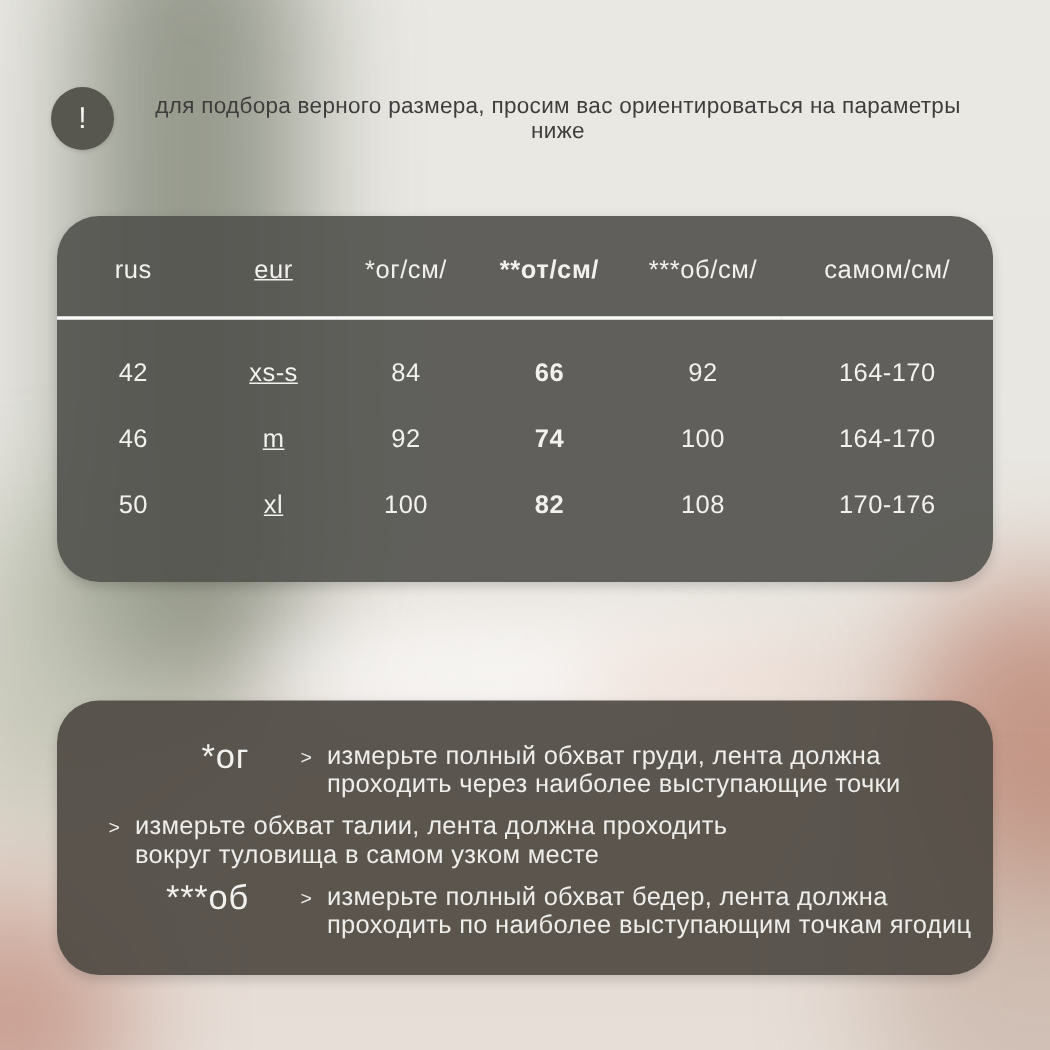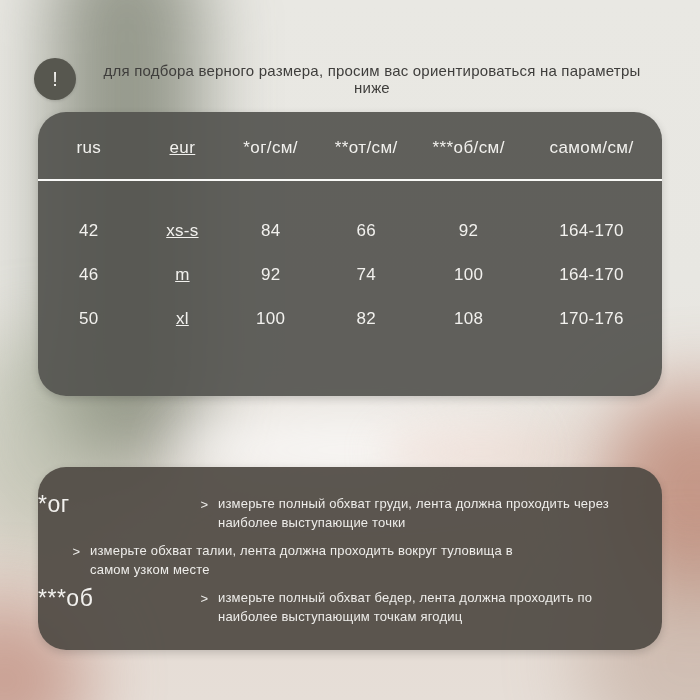--- a/index.html
+++ b/index.html
@@ -20,41 +20,41 @@
 
   
   .banner{position:absolute; left:34px; top:58px; right:40px; height:42px; display:flex; align-items:center;}
   .badge{width:42px; height:42px; border-radius:50%; background:#57574f; color:#f5f4f1;
          display:flex; align-items:center; justify-content:center; font-size:20px; flex:0 0 42px;
          box-shadow:0 1px 3px rgba(0,0,0,.15);}
   .banner-text{flex:1; text-align:center; color:#3f3e3c; font-size:15px; letter-spacing:.2px; padding-left:8px;}
 
   
   .panel{position:absolute; left:38px; width:624px; border-radius:28px; box-shadow:0 3px 8px rgba(0,0,0,.16);}
-  .table-panel{top:112px; height:284px; background:rgba(84,84,79,.92);}
+  .table-panel{top:144px; height:244px; background:rgba(84,84,79,.92);}
   .notes-panel{top:467px; height:183px; background:rgba(80,74,68,.93);}
 
   table{width:100%; border-collapse:collapse; table-layout:fixed; color:#f2f1ee;}
   thead th{height:60px; font-weight:400; font-size:17px; letter-spacing:.4px;
            border-bottom:2px solid #f9f9f7; vertical-align:middle; padding-top:6px;}
   th:nth-child(1), td:nth-child(1){width:16.3%;}
   th:nth-child(2), td:nth-child(2){width:13.6%;text-decoration:underline;}
   th:nth-child(3), td:nth-child(3){width:14.6%;}
-  th:nth-child(4), td:nth-child(4){width:16.0%;}
+  th:nth-child(4), td:nth-child(4){width:16.0%;font-weight:bold;}
   th:nth-child(5), td:nth-child(5){width:16.8%;}
   th:nth-child(6), td:nth-child(6){width:22.7%;}
   tbody td{height:42px; text-align:center; font-size:17px; letter-spacing:.3px; vertical-align:middle;}
-  tbody tr:first-child td{padding-top:29px;}
+  tbody tr:first-child td{padding-top:15px;}
 
   
   .notes-inner{padding-top:27px;}
   .note-item{display:flex; align-items:flex-start; margin-bottom:9px;}
-  .note-term{flex:0 0 128px; color:#f2f1ee; font-size:23px; line-height:24px; margin-top:-2px; letter-spacing:.5px;}
+  .note-term{flex:0 0 128px; text-align:right; color:#f2f1ee; font-size:23px; line-height:24px; margin-top:-2px; letter-spacing:.5px;}
   .note-arrow{flex:0 0 52px; text-align:right; color:#eeedea; font-size:13px; line-height:19px; padding-right:10px; box-sizing:border-box; margin-top:1px;}
-  .note-desc{width:436px; color:#eeedea; font-size:13px; line-height:19px; letter-spacing:.2px;}
+  .note-desc{width:436px; color:#eeedea; font-size:17px; line-height:19px; letter-spacing:.2px;}
 </style>
 </head>
 <body>
 
 <div class="stage">
 
   <div class="blob olive"></div>
   <div class="blob green-left"></div>
   <div class="blob red-right"></div>
   <div class="blob red-bottom-left"></div>

